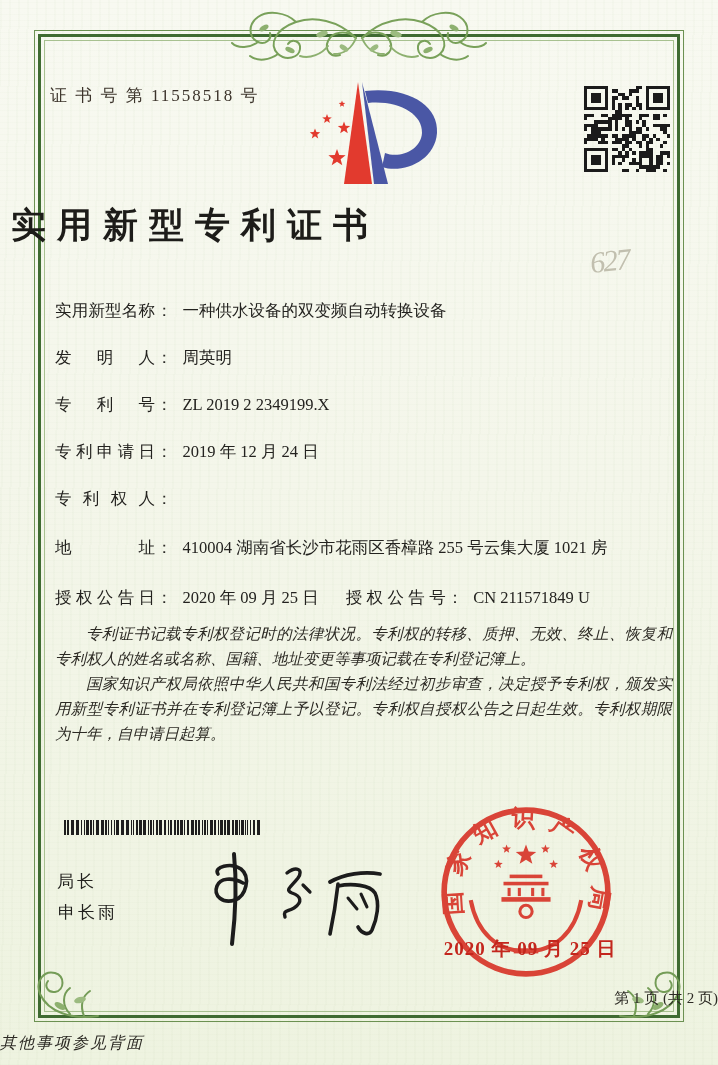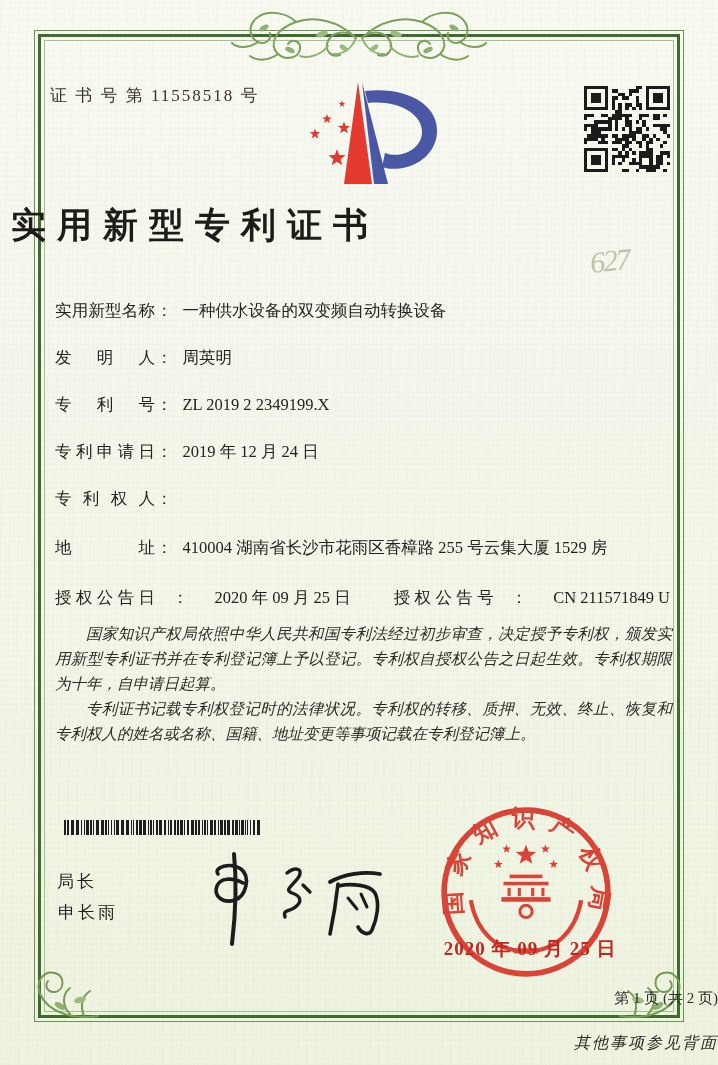--- a/index.html
+++ b/index.html
@@ -46,22 +46,22 @@
   .sig-title{position:absolute;left:57px;top:870px;font-size:17px;letter-spacing:3px;font-family:"Liberation Sans","DejaVu Sans",sans-serif;color:#23221f;}
   .sig-name{position:absolute;left:58px;top:901px;font-size:17px;letter-spacing:3px;font-family:"Liberation Sans","DejaVu Sans",sans-serif;color:#23221f;}
   .signature{position:absolute;left:190px;top:840px;width:218px;height:118px;}
 
   .seal{position:absolute;left:438px;top:804px;width:176px;height:176px;opacity:.93;}
   .seal-arc{font-size:23px;font-weight:bold;letter-spacing:13px;}
   .seal-date{position:absolute;left:434px;top:936px;width:192px;text-align:center;
     font-size:19px;color:#c3261d;font-weight:bold;letter-spacing:1px;white-space:nowrap;}
 
   .page-num{position:absolute;left:0;right:0;top:989px;text-align:right;font-size:15px;color:#2c2a24;}
-  .footer-note{position:absolute;left:0;right:0;top:1033px;text-align:right;
-    font-size:16px;font-style:italic;color:#2c2a24;letter-spacing:2px;padding-left:41px;}
+  .footer-note{position:absolute;left:0;right:0;top:1033px;text-align:left;
+    font-size:16px;font-style:italic;color:#2c2a24;letter-spacing:2px;}
 </style>
 </head>
 <body>
 
 <div class="page">
 
   <div class="frame">
     <div class="frame-mid"></div>
     <div class="frame-inner"></div>
   </div>
@@ -453,35 +453,35 @@
         <span class="f-colon">：</span>
       <span class="f-value">2019 年 12 月 24 日</span>
     </div>
     <div class="f-row">
       <span class="f-label">专利权人</span>
         <span class="f-colon">：</span>
     </div>
     <div class="f-row" style="margin-top:2px;">
       <span class="f-label">地址</span>
         <span class="f-colon">：</span>
-      <span class="f-value">410004 湖南省长沙市花雨区香樟路 255 号云集大厦 1529 房</span>
-    </div>
-    <div class="f-row" style="margin-top:3px;justify-content:space-between;">
+      <span class="f-value">410004 湖南省长沙市花雨区香樟路 255 号云集大厦 1021 房</span>
+    </div>
+    <div class="f-row" style="margin-top:3px;">
       <span class="f-label">授权公告日</span>
         <span class="f-colon">：</span>
       <span class="f-value">2020 年 09 月 25 日</span>
       <span class="f-label second">授权公告号</span>
         <span class="f-colon">：</span>
       <span class="f-value">CN 211571849 U</span>
     </div>
   </div>
 
   <div class="paras">
+    <p>专利证书记载专利权登记时的法律状况。专利权的转移、质押、无效、终止、恢复和专利权人的姓名或名称、国籍、地址变更等事项记载在专利登记簿上。</p>
     <p>国家知识产权局依照中华人民共和国专利法经过初步审查，决定授予专利权，颁发实用新型专利证书并在专利登记簿上予以登记。专利权自授权公告之日起生效。专利权期限为十年，自申请日起算。</p>
-    <p>专利证书记载专利权登记时的法律状况。专利权的转移、质押、无效、终止、恢复和专利权人的姓名或名称、国籍、地址变更等事项记载在专利登记簿上。</p>
   </div>
 
   <svg class="barcode" id="barcode-svg" viewBox="0 0 198 15" preserveAspectRatio="none">
       <rect x="0" y="0" width="2" height="15" fill="#1e1e1e"></rect>
       <rect x="3" y="0" width="2" height="15" fill="#1e1e1e"></rect>
       <rect x="7" y="0" width="3" height="15" fill="#1e1e1e"></rect>
       <rect x="12" y="0" width="3" height="15" fill="#1e1e1e"></rect>
       <rect x="17" y="0" width="1" height="15" fill="#1e1e1e"></rect>
       <rect x="20" y="0" width="1" height="15" fill="#1e1e1e"></rect>
       <rect x="22" y="0" width="3" height="15" fill="#1e1e1e"></rect>

